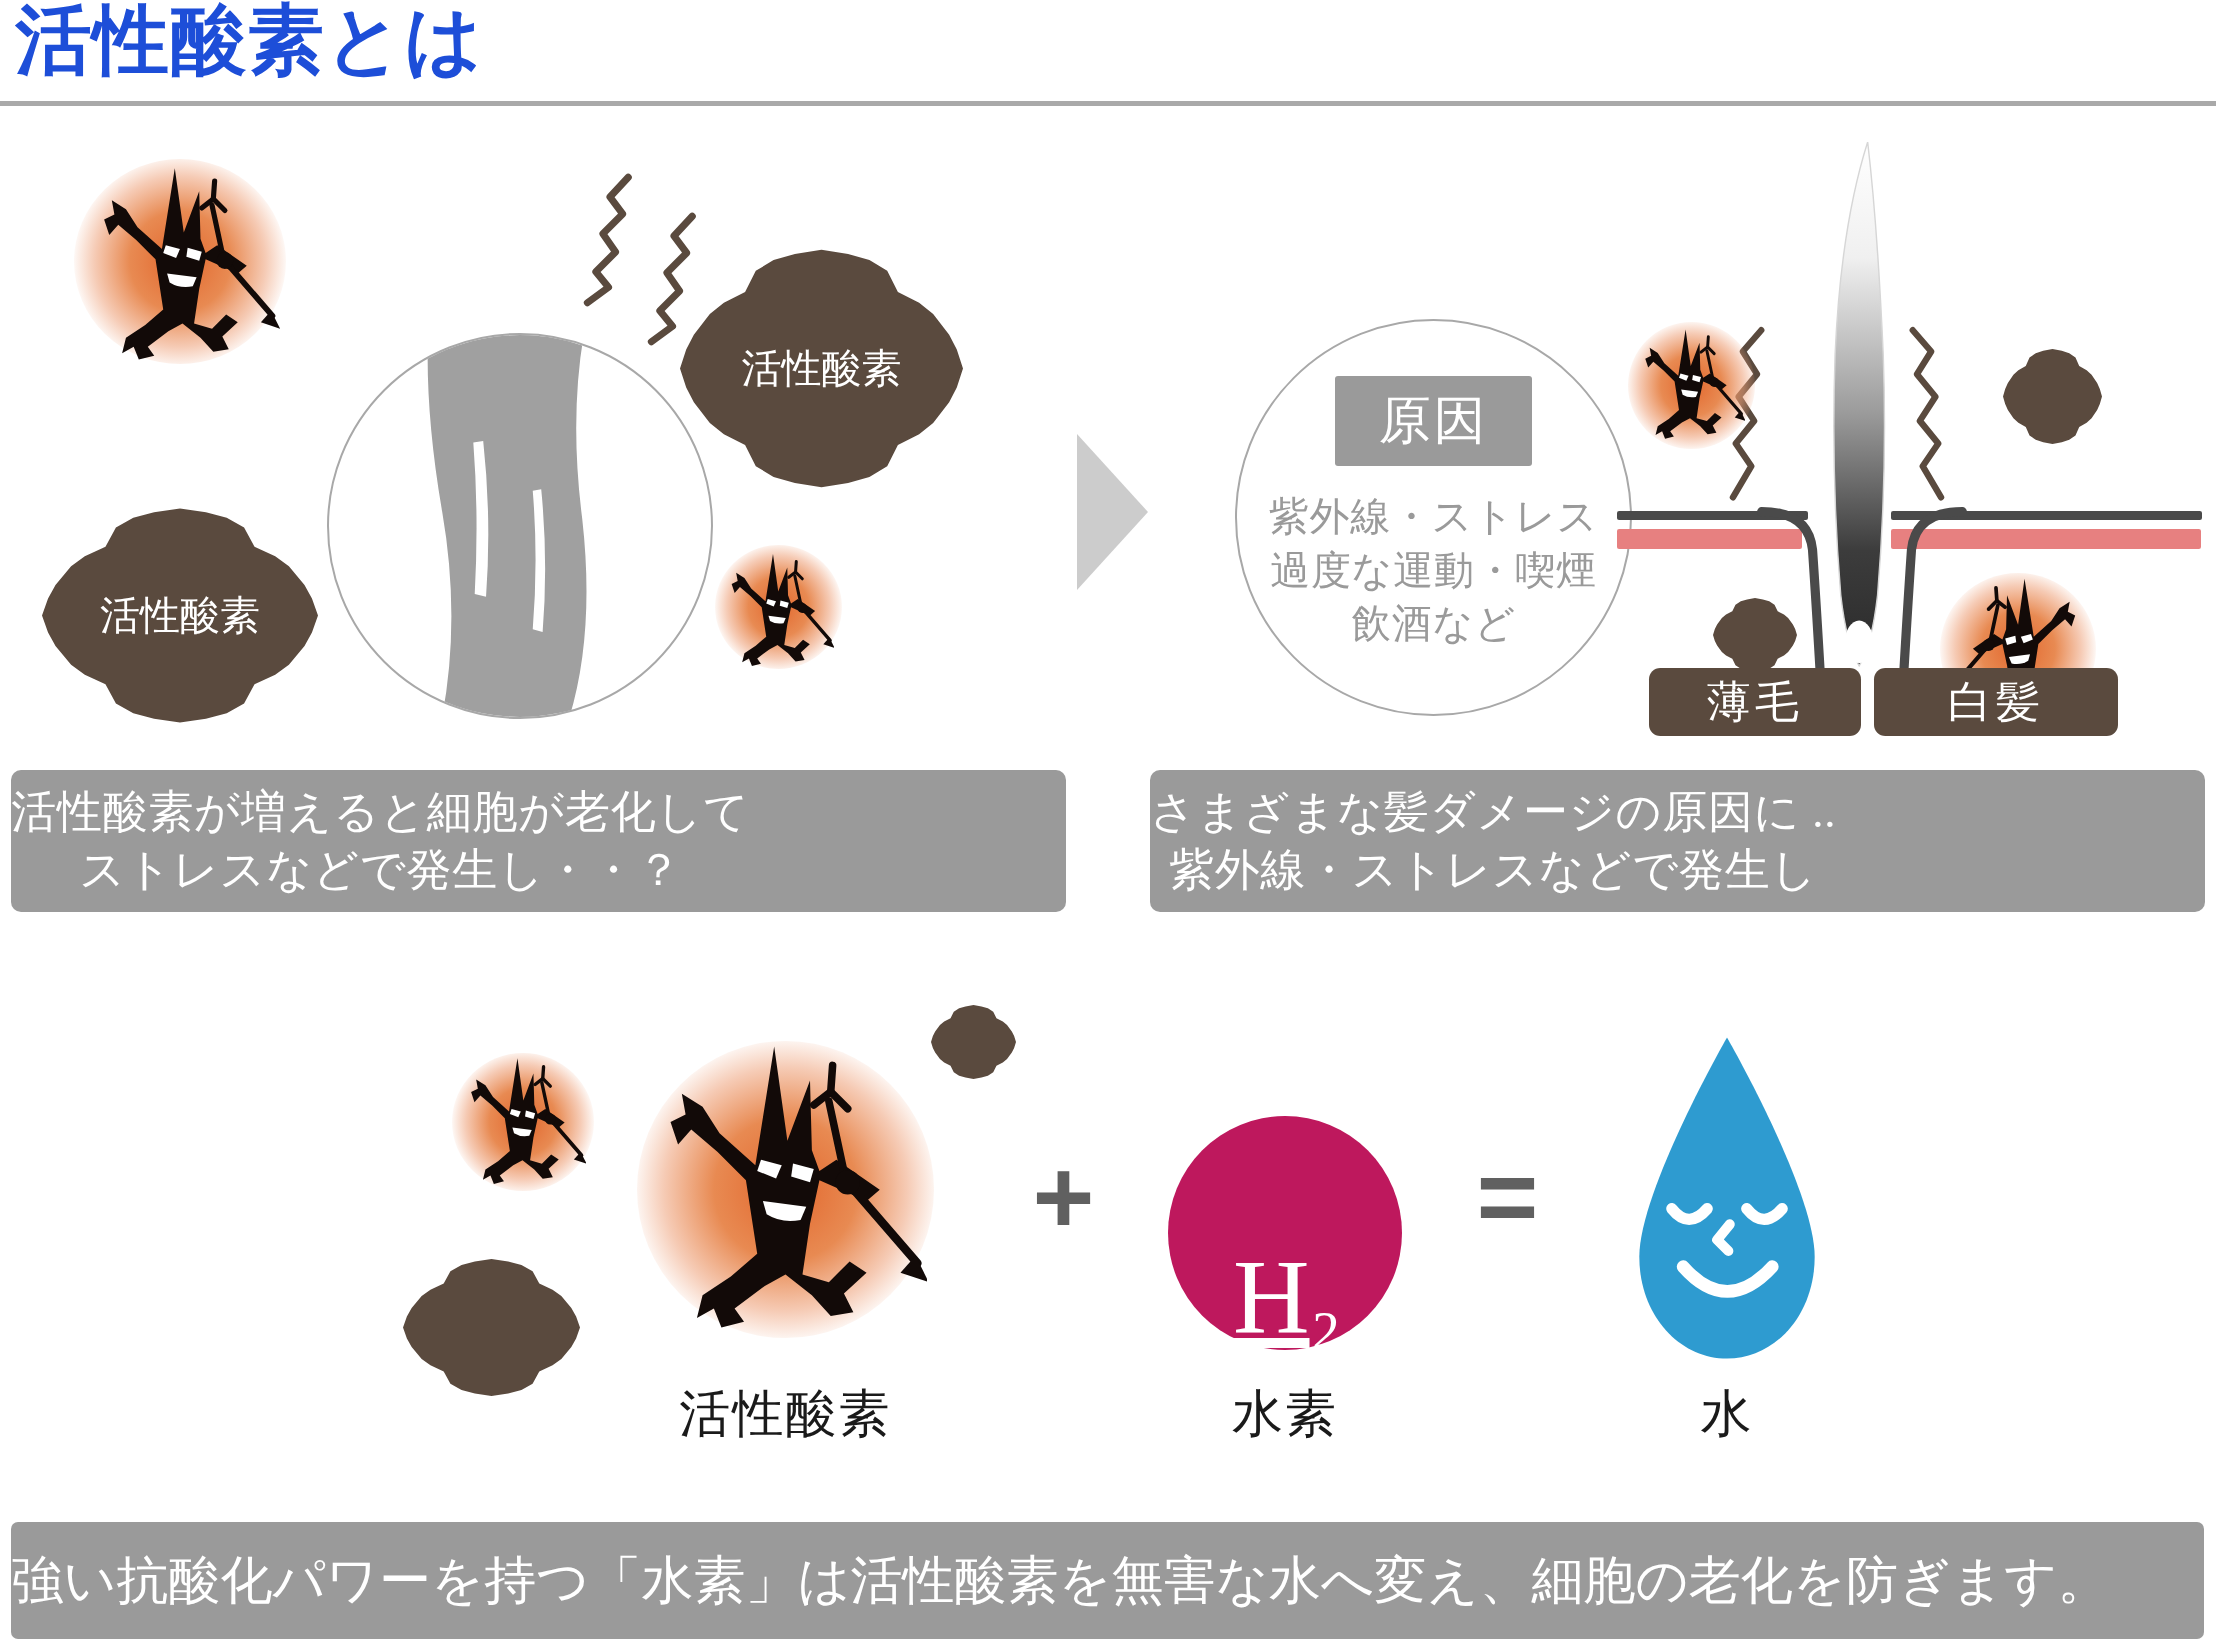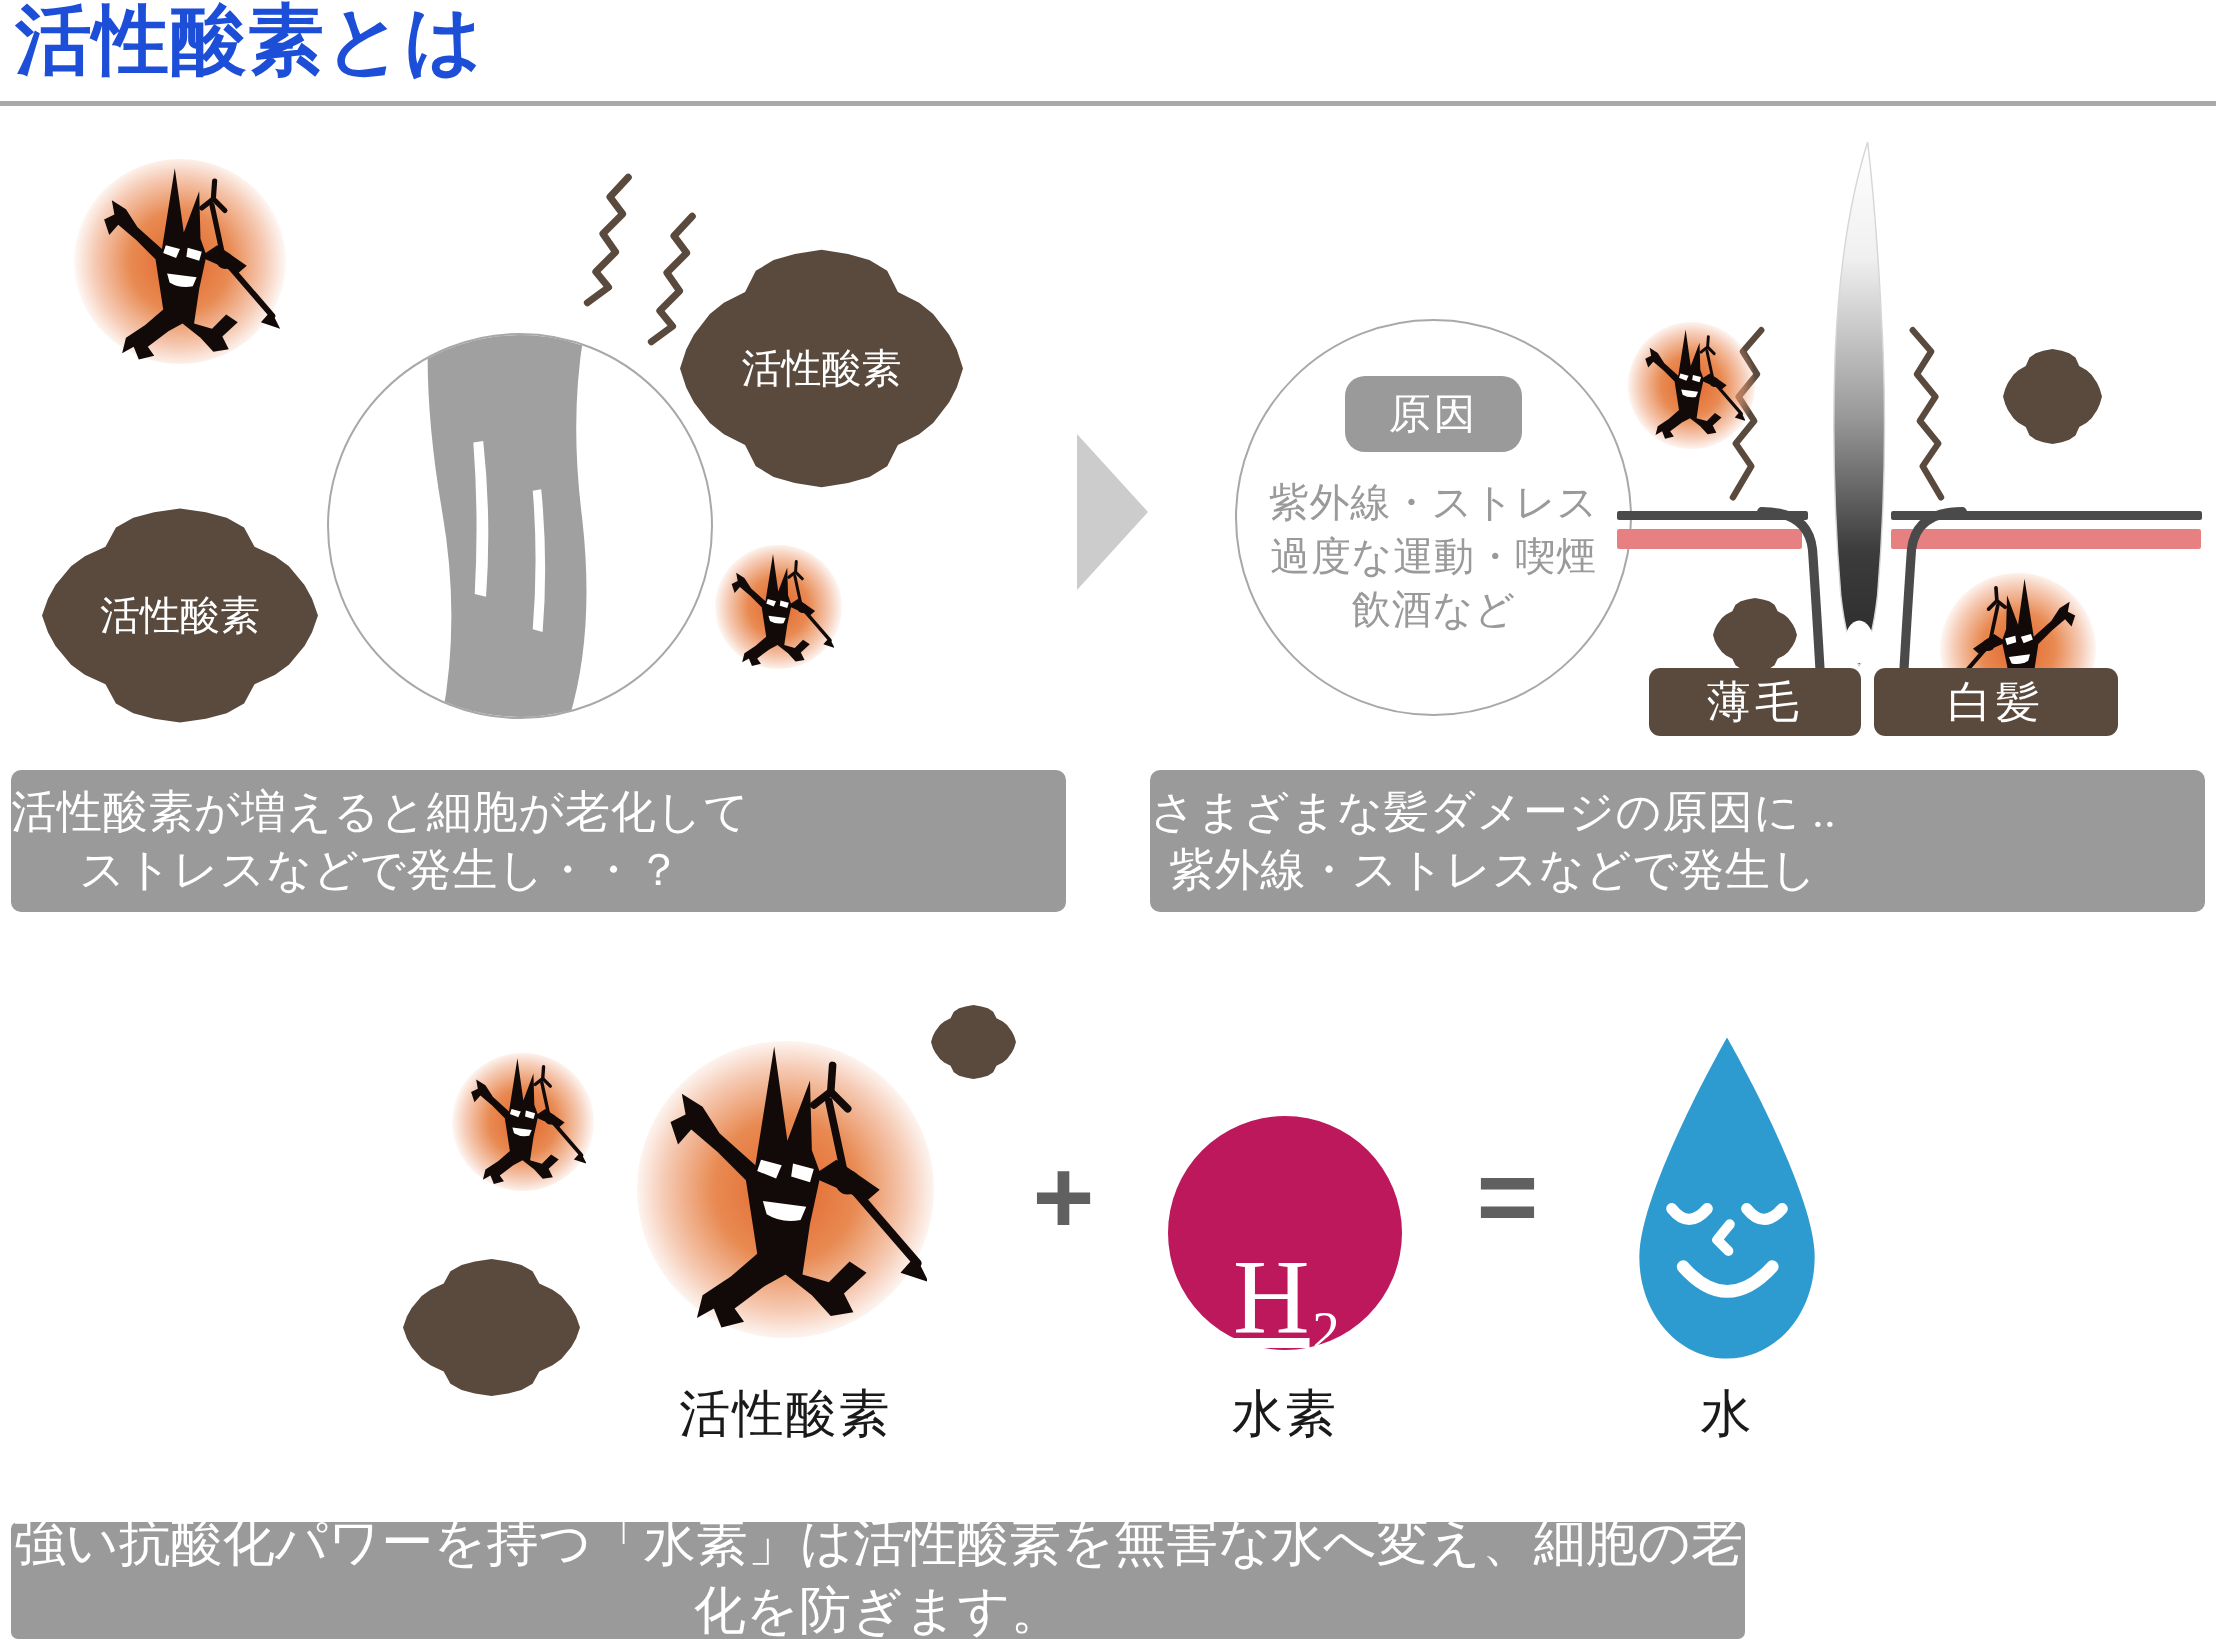--- a/index.html
+++ b/index.html
@@ -76,22 +76,22 @@
     border-left:71px solid #cccccc;
   }
 
   
   .cause-circle{
     position:absolute;border-radius:50%;
     border:2.8px solid #a8a8a8;background:#ffffff;
     display:flex;flex-direction:column;align-items:center;
   }
   .cause-badge{
-    background:#9a9a9a;color:#fff;border-radius:20px;
-    font-size:42px;padding:10px 44px;letter-spacing:2.8px;
+    background:#9a9a9a;color:#fff;border-radius:3px;
+    font-size:52px;padding:10px 44px;letter-spacing:2.8px;
     margin-top:55px;
   }
   .cause-text{
     margin-top:24px;color:#9a9a9a;font-size:40px;line-height:1.34;
     text-align:center;letter-spacing:0.7px;
   }
 
   
   .scalp-line{position:absolute;background:#4a4a4a;border-radius:2.1px;}
   .scalp-pink{position:absolute;background:#E78080;border-radius:2.1px;}
@@ -362,16 +362,16 @@
 
   <svg class="drop" style="left:1628px;top:1033px;width:198px;height:333px;" viewBox="0 0 280 470">
     <path fill="#2E9BD0" d="M140 6 C140 6 264 222 264 316 C264 398 208 460 140 460 C72 460 16 398 16 316 C16 222 140 6 140 6 Z"></path>
     <path d="M62 248 Q86 278 112 248" fill="none" stroke="#ffffff" stroke-width="16" stroke-linecap="round"></path>
     <path d="M168 248 Q192 278 218 248" fill="none" stroke="#ffffff" stroke-width="16" stroke-linecap="round"></path>
     <path d="M144 270 L126 292 L142 308" fill="none" stroke="#ffffff" stroke-width="14" stroke-linecap="round" stroke-linejoin="round"></path>
     <path d="M78 330 Q140 400 204 330" fill="none" stroke="#ffffff" stroke-width="18" stroke-linecap="round"></path>
   </svg>
   <div class="eq-label" style="left:1628px;top:1380px;width:198px;">水</div>
 
-  <div class="caption-bar bottom" style="left:11.3px;top:1522px;width:1734px;height:117px;font-family:Liberation Mono, monospace;">強い抗酸化パワーを持つ「水素」は活性酸素を無害な水へ変え、細胞の老化を防ぎます。</div>
+  <div class="caption-bar bottom" style="left:11.3px;top:1522px;width:2193px;height:117px;">強い抗酸化パワーを持つ「水素」は活性酸素を無害な水へ変え、細胞の老化を防ぎます。</div>
 
 </div>
 
 
 </body></html>

